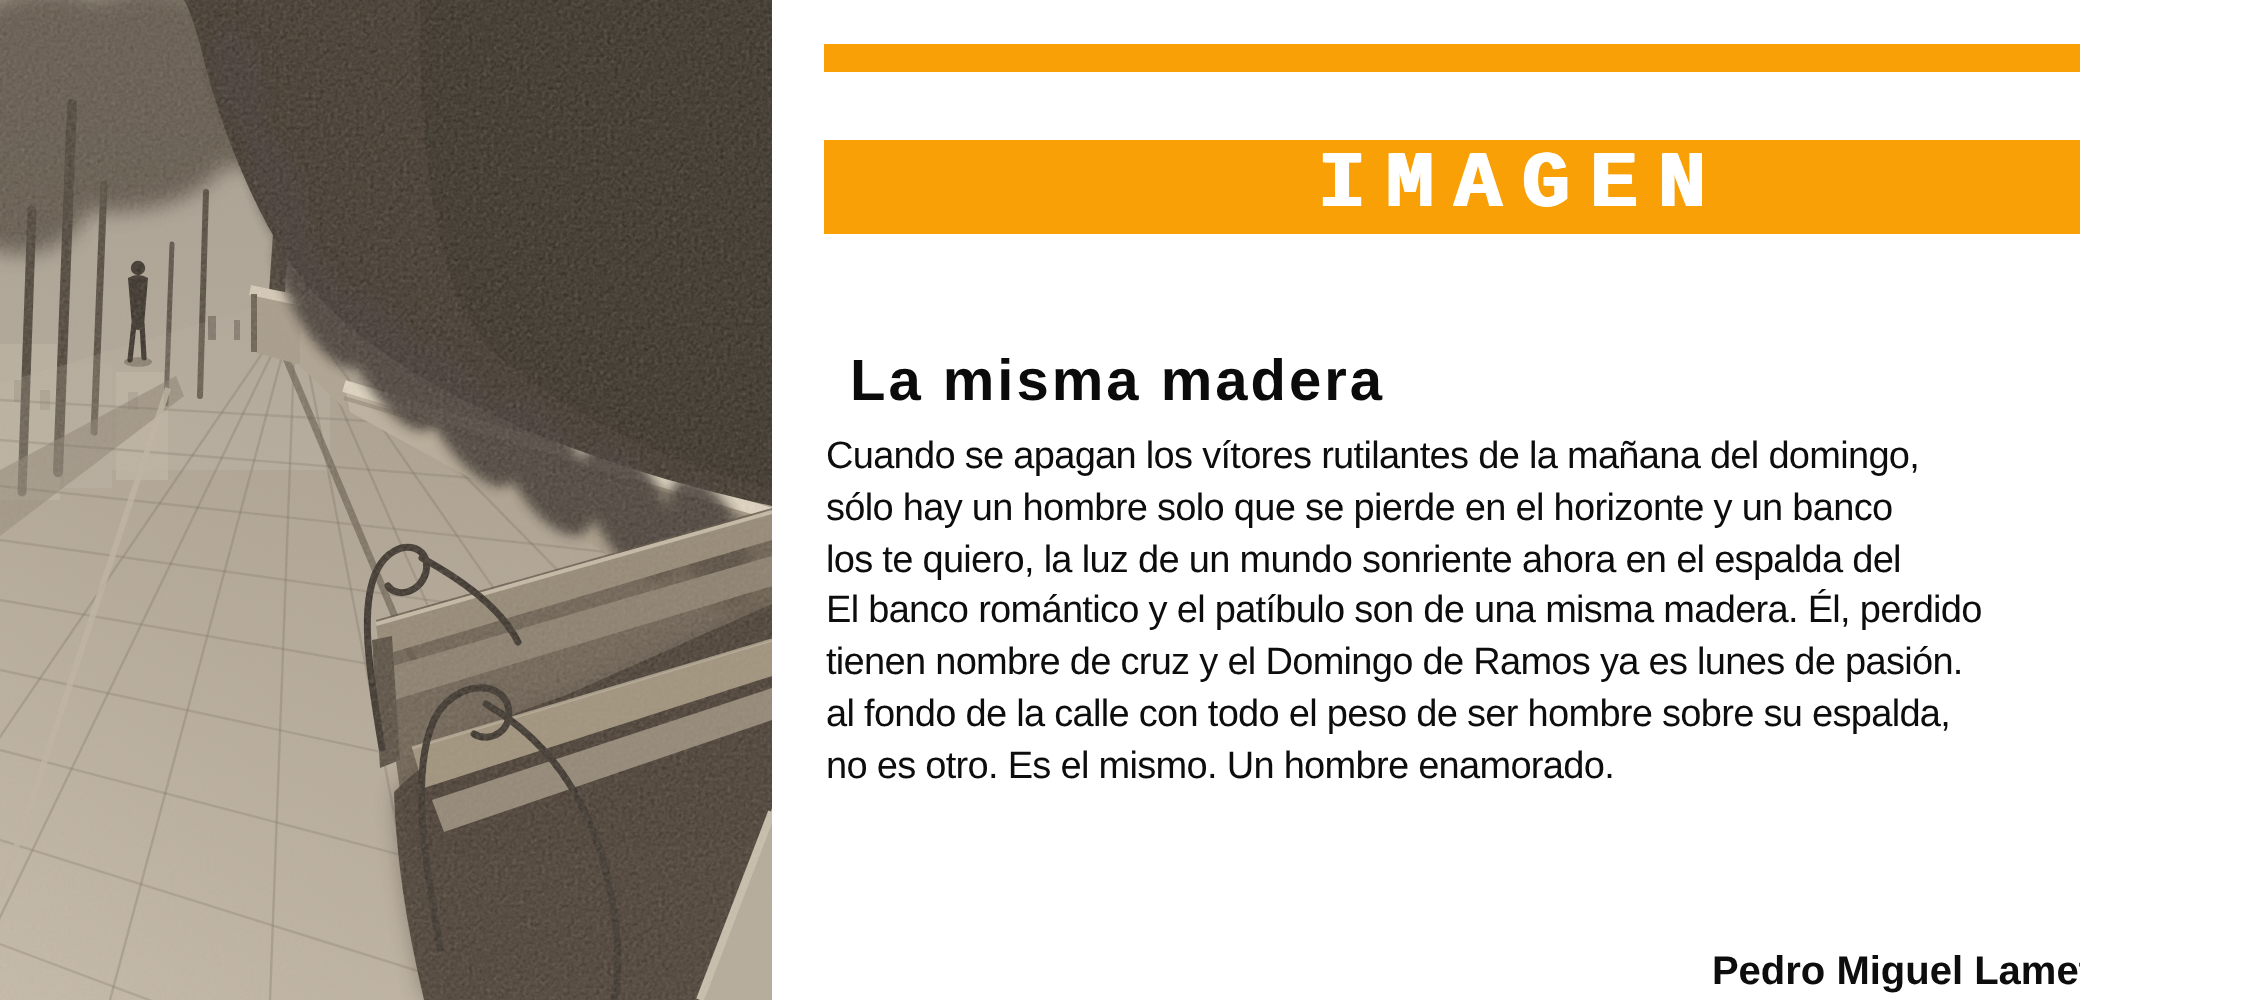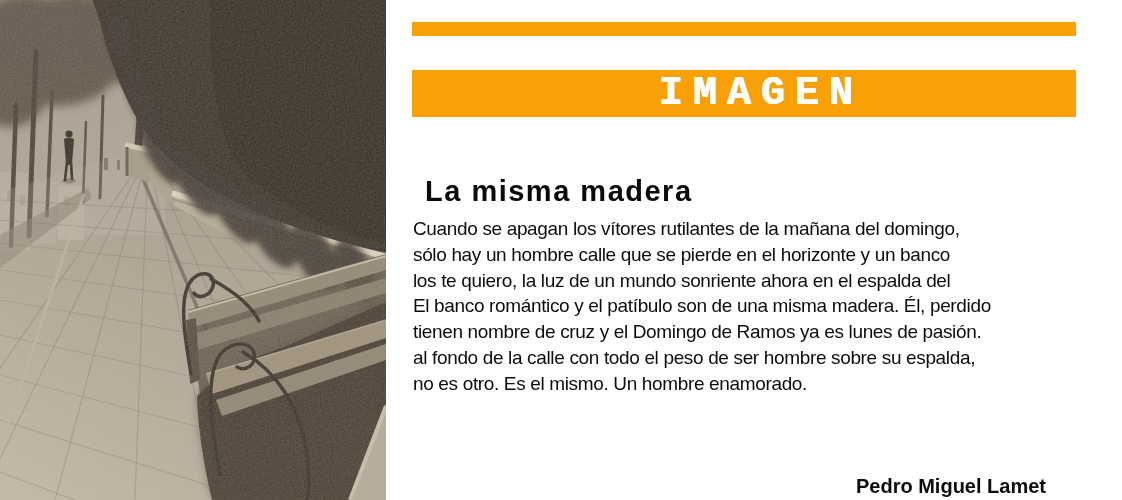--- a/index.html
+++ b/index.html
@@ -2,21 +2,20 @@
 <html><head>
 <meta charset="utf-8">
 <style>
   html,body{margin:0;padding:0;background:#ffffff;}
   .page{
     position:relative;
     width:1040px;height:500px;
     background:#ffffff;
     overflow:hidden;
     font-family:"Liberation Sans", sans-serif;
-    padding-left:36px;
   }
   
   .photo-wrap{
     position:absolute;left:0;top:0;width:386px;height:500px;
   }
   .photo-wrap svg{display:block;}
   
   .content{
     position:absolute;left:412px;top:0;width:698px;height:500px;
   }
@@ -235,21 +234,21 @@
     <div class="bar-thin" style="background: rgb(249, 160, 6);"></div>
 
     <div class="banner" style="background: rgb(249, 160, 6);">
       <span class="banner-title">IMAGEN</span>
     </div>
 
     <h1 class="article-title">La misma madera</h1>
 
     <div class="article-body">
     <div class="body-line">Cuando se apagan los vítores rutilantes de la mañana del domingo,</div>
-        <div class="body-line">sólo hay un hombre calle que se pierde en el horizonte y un banco</div>
+        <div class="body-line">sólo hay un hombre solo que se pierde en el horizonte y un banco</div>
         <div class="body-line">los te quiero, la luz de un mundo sonriente ahora en el espalda del</div>
         <div class="body-line">El banco romántico y el patíbulo son de una misma madera. Él, perdido</div>
         <div class="body-line">tienen nombre de cruz y el Domingo de Ramos ya es lunes de pasión.</div>
         <div class="body-line">al fondo de la calle con todo el peso de ser hombre sobre su espalda,</div>
         <div class="body-line">no es otro. Es el mismo. Un hombre enamorado.</div>
       </div>
 
     <div class="article-body" style="top:474px">
       <div class="author-line">Pedro Miguel Lamet</div>
     </div>

